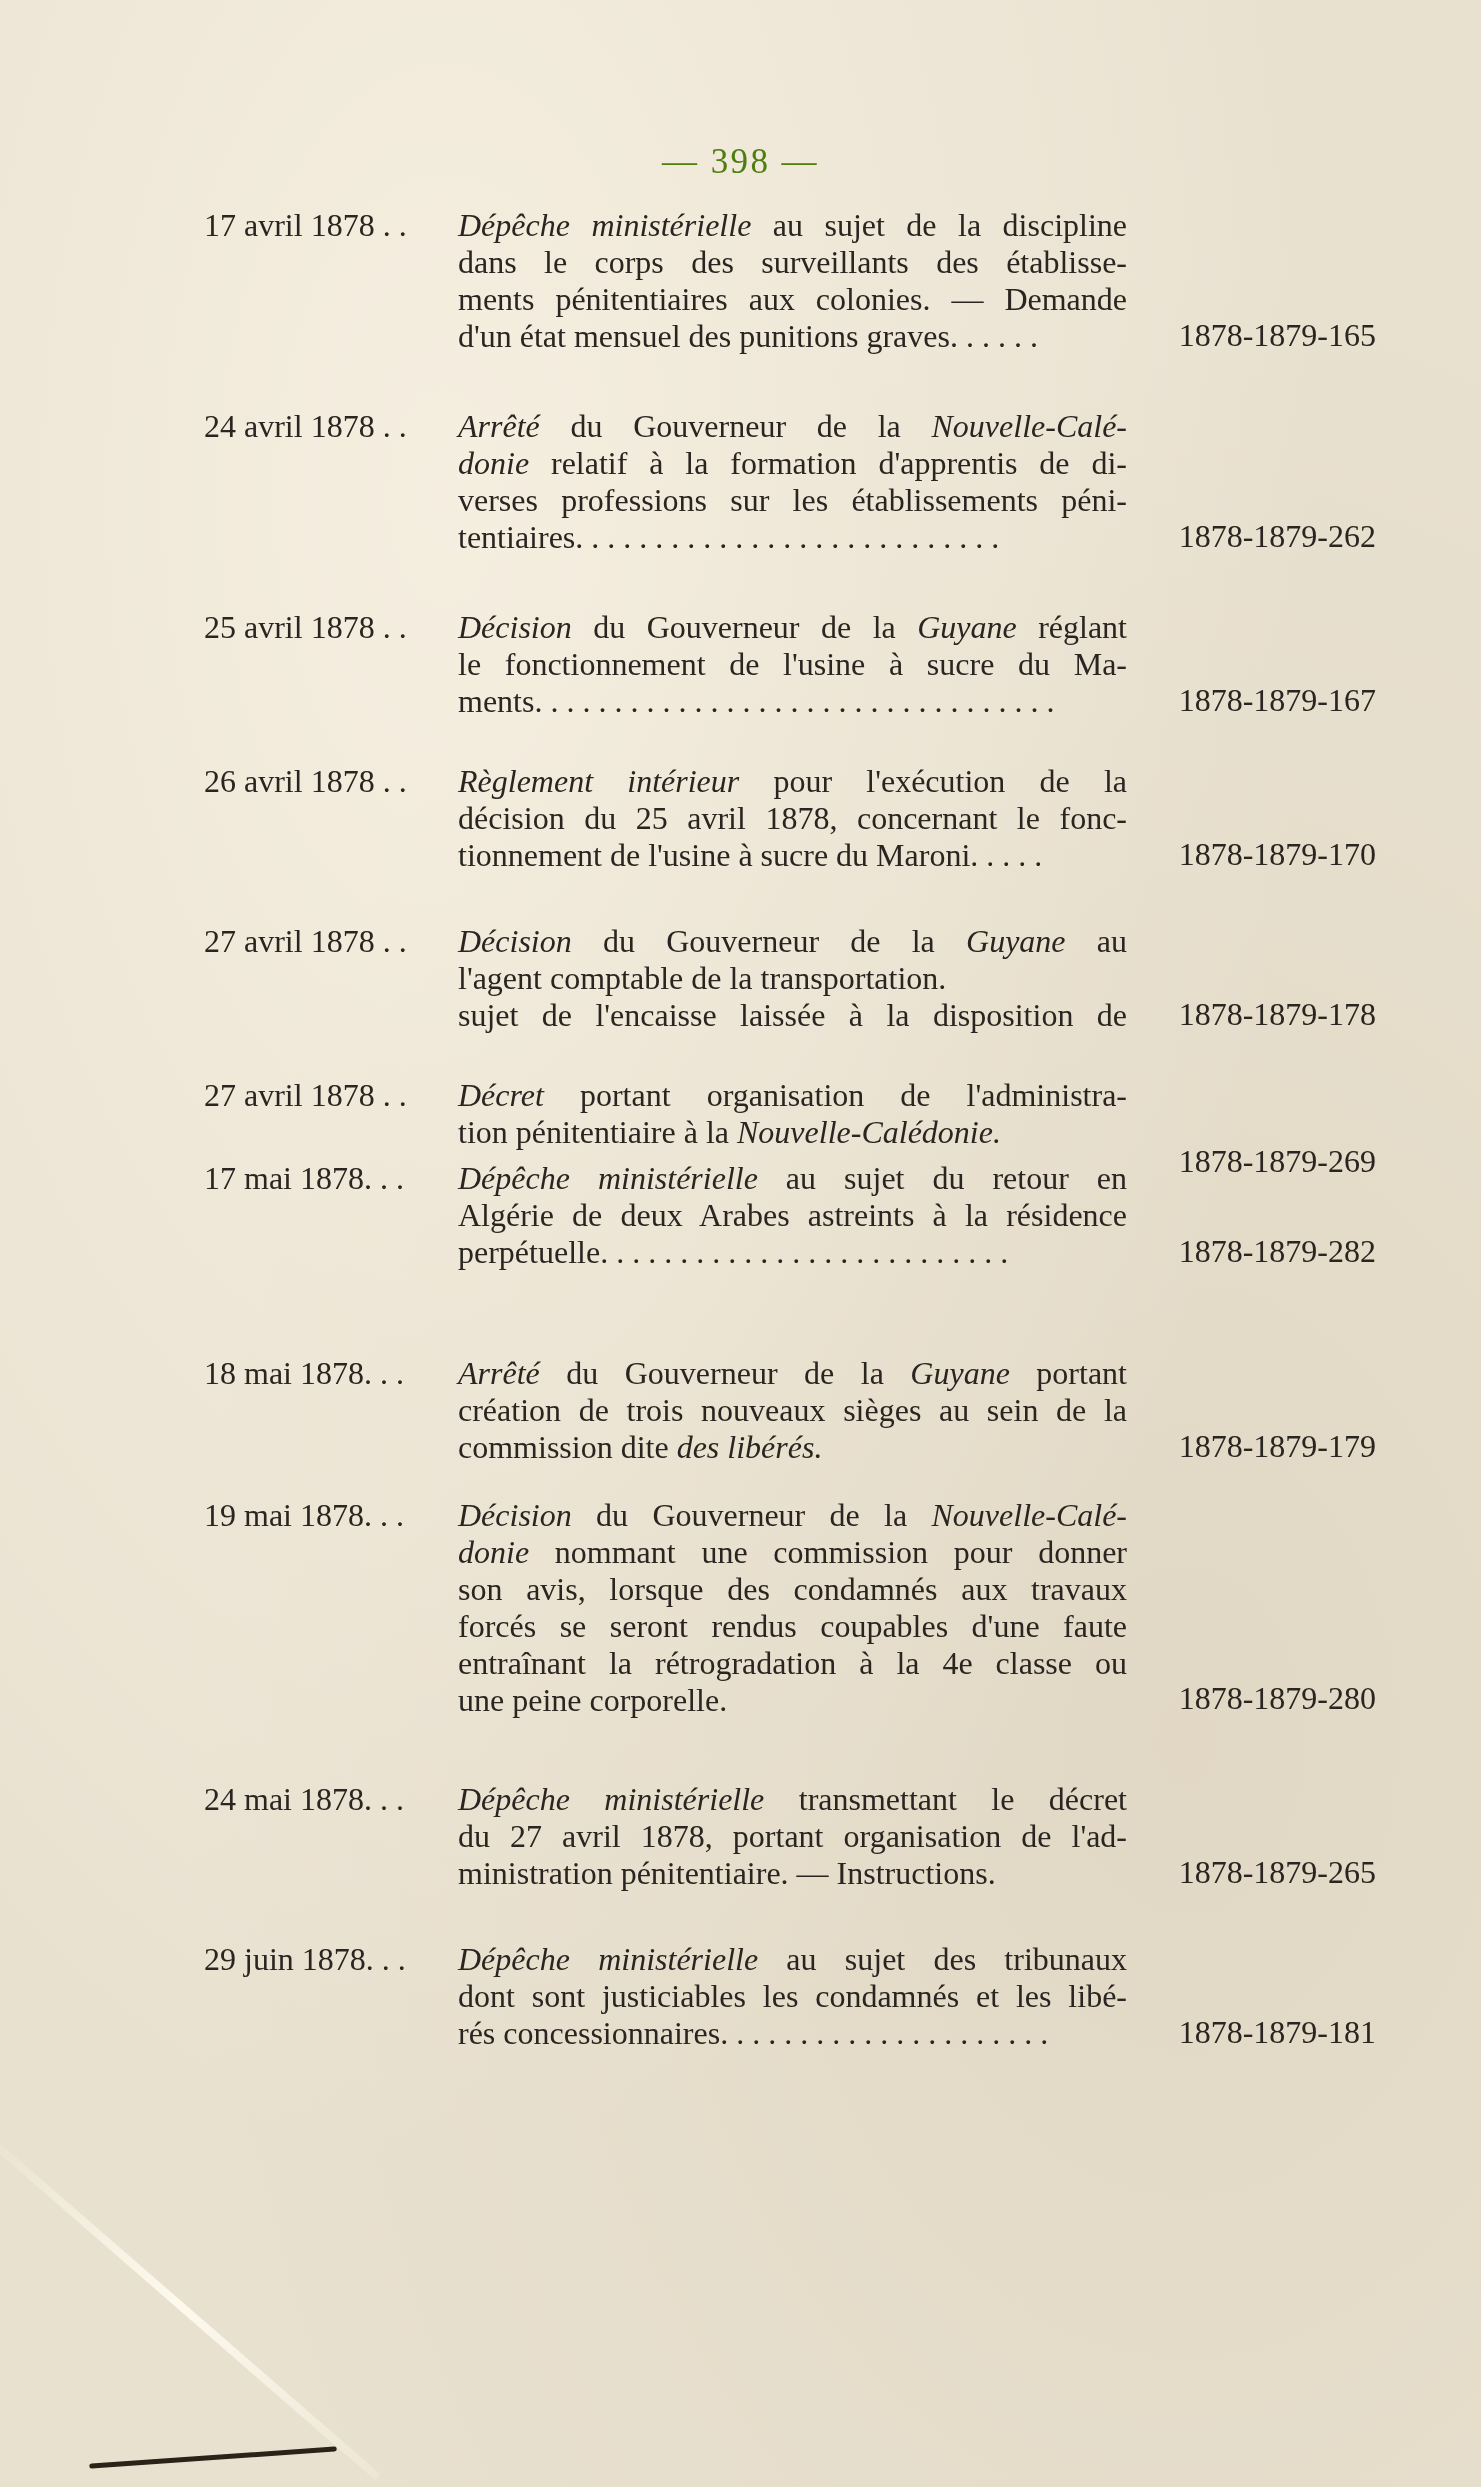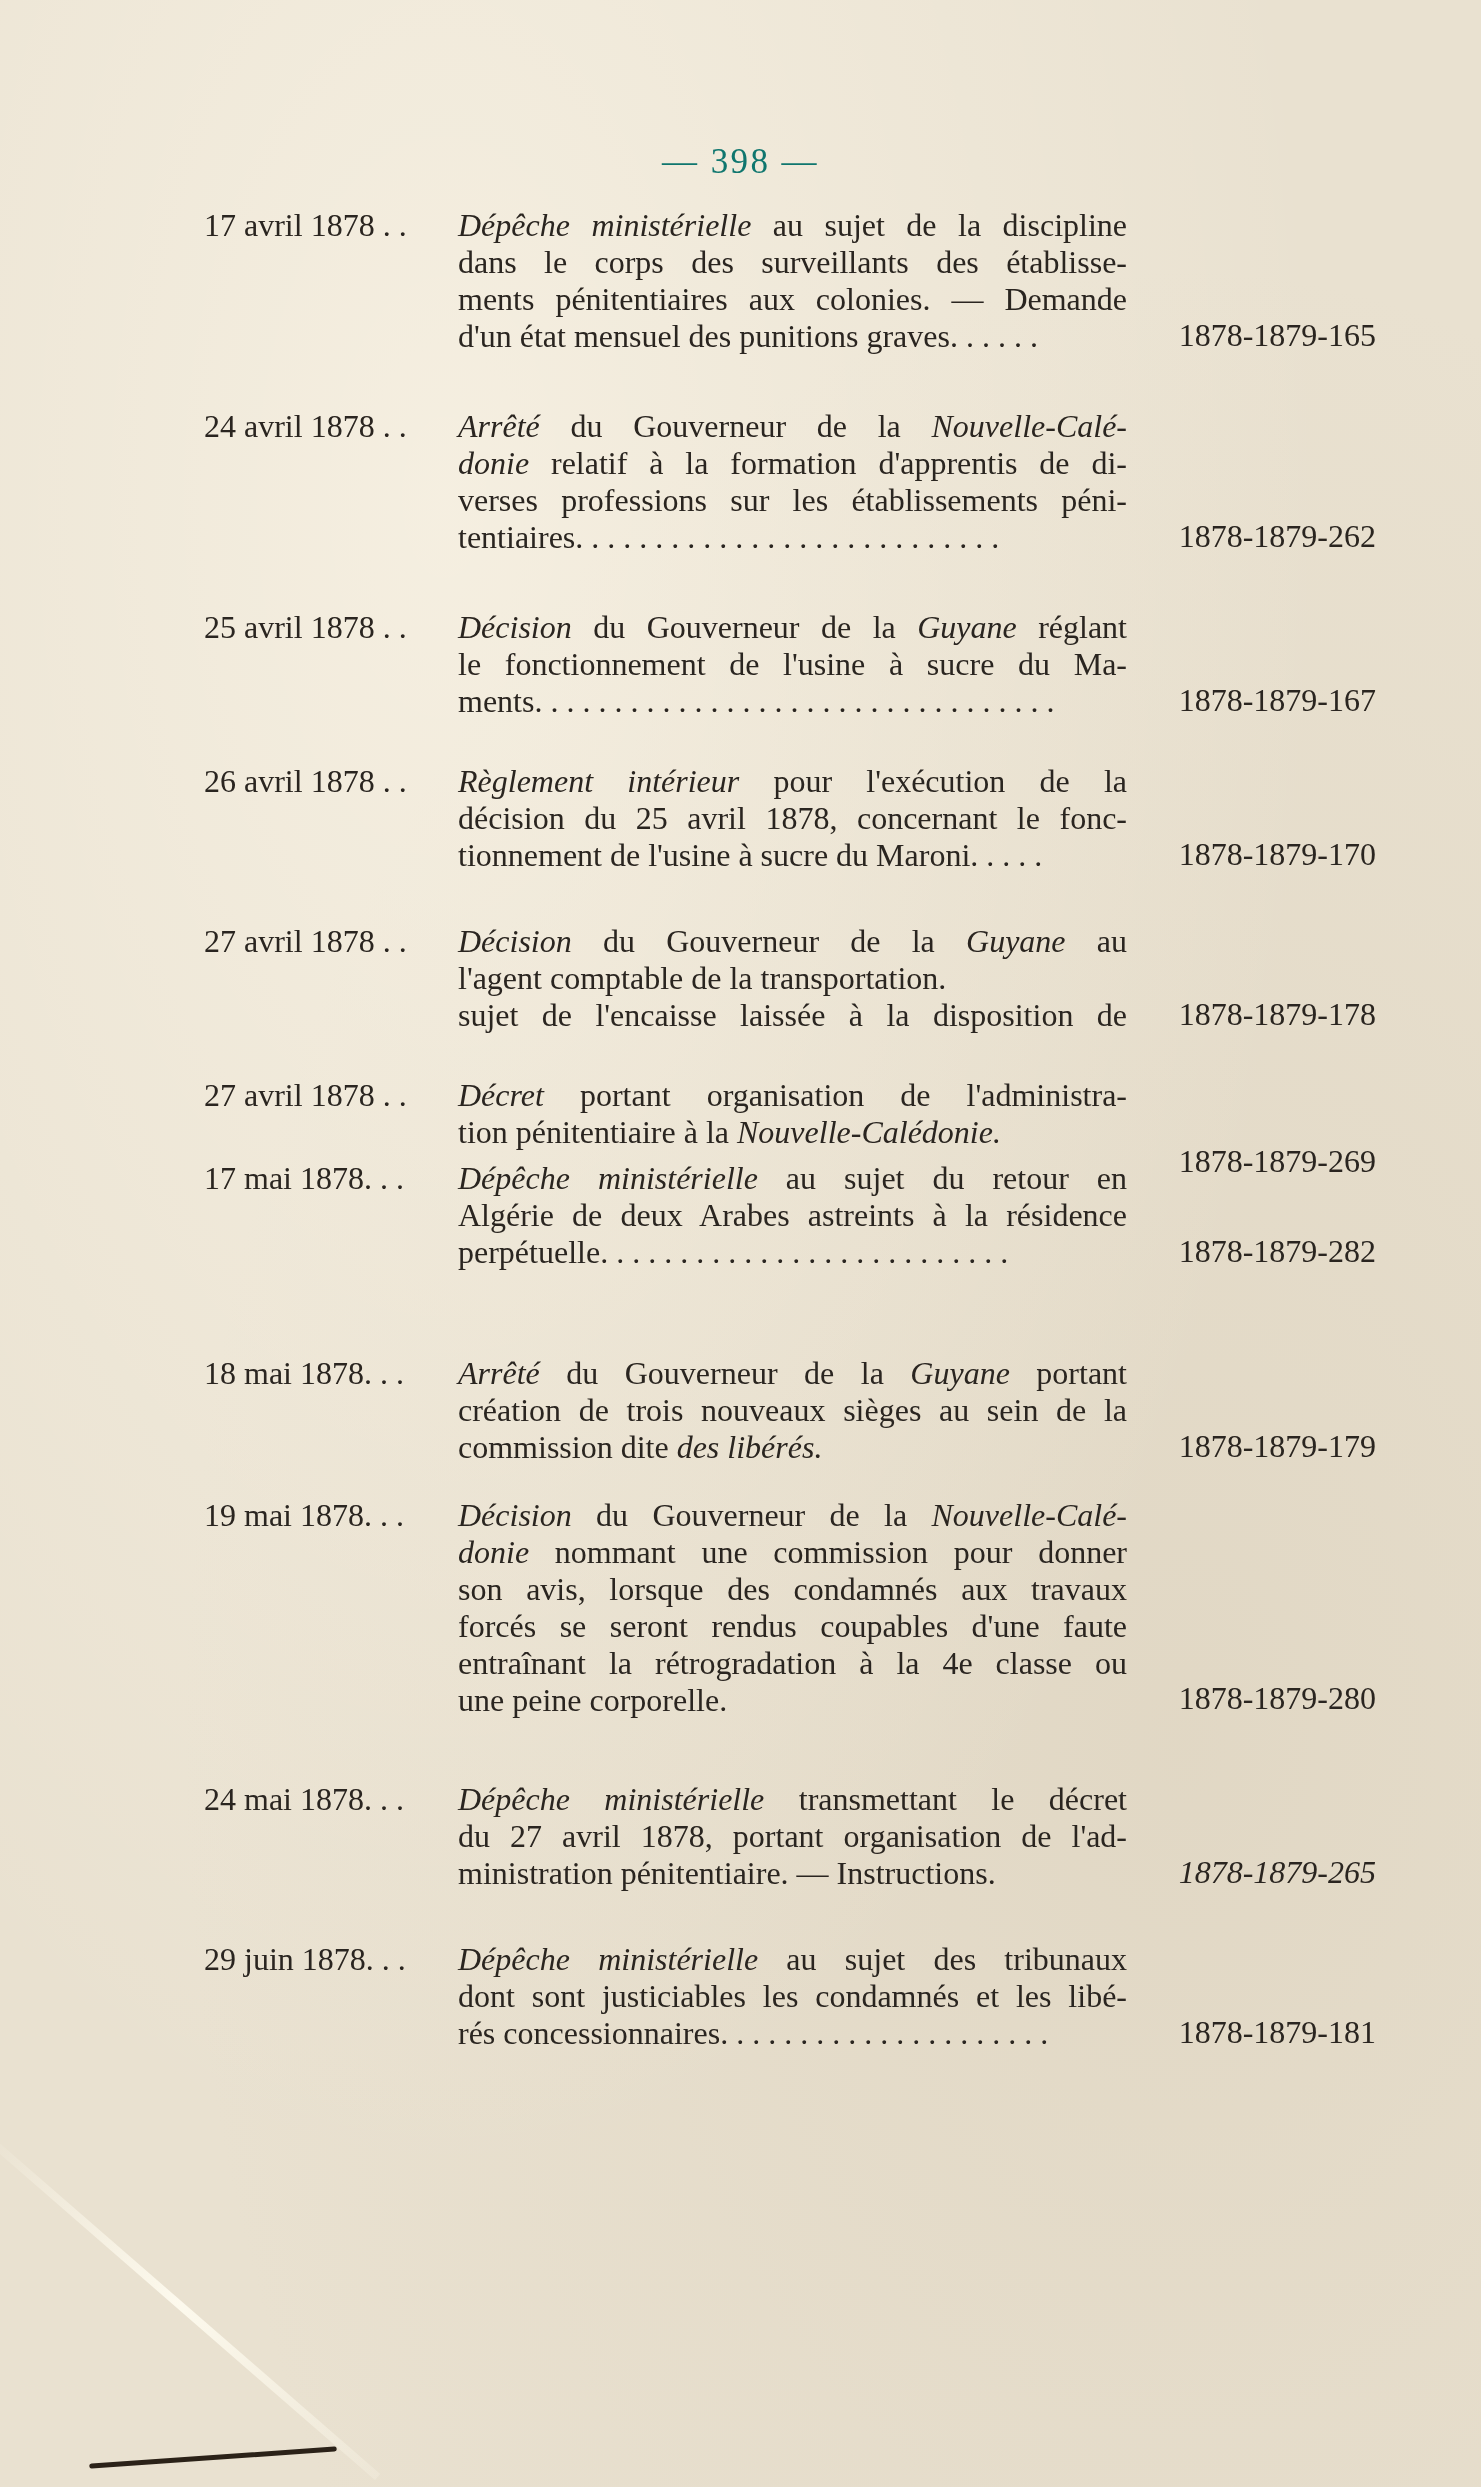--- a/index.html
+++ b/index.html
@@ -8,21 +8,21 @@
     background:#e9e1d0;
     background-image:
       radial-gradient(ellipse at 30% 20%, rgba(255,250,238,0.55), rgba(0,0,0,0) 60%),
       radial-gradient(ellipse at 80% 70%, rgba(210,198,175,0.35), rgba(0,0,0,0) 60%);
     font-family:"Liberation Serif","DejaVu Serif",serif;
     color:#2a2520;
   }
   .page { position:absolute; left:0; top:0; width:1481px; height:2487px; }
   .folio {
     position:absolute; top:142px; left:0; width:1481px; text-align:center;
-    font-size:35px; letter-spacing:2.4px; color:#0f766e;
+    font-size:35px; letter-spacing:2.4px; color:#4d7c0f;
   }
   .entry { position:absolute; left:204px; width:1171px; font-size:32px; line-height:37px; }
   .date { position:absolute; left:0; top:0; width:248px; white-space:nowrap; }
   .text { position:absolute; left:254px; top:0; width:669px; text-align:justify; }
   .text .line { display:block; white-space:nowrap; text-align-last:justify; }
   .text .line.last { text-align-last:left; }
   .ref { position:absolute; left:941px; width:231px; text-align:right; white-space:nowrap; }
   i { font-style:italic; }
   .crease {
     position:absolute; left:-24px; top:2124px; width:532px; height:8.3px;
@@ -127,21 +127,21 @@
         </div>
         <div class="ref" style="top: 183px;">1878-1879-280</div>
       </div>
       <div class="entry" style="top: 1781px;">
         <div class="date">24 mai 1878. . .</div>
         <div class="text">
           <span class="line"><i>Dépêche ministérielle</i><span> transmettant le décret</span></span>
           <span class="line"><span>du 27 avril 1878, portant organisation de l'ad-</span></span>
           <span class="line last"><span>ministration pénitentiaire. — Instructions.</span></span>
         </div>
-        <div class="ref" style="top: 73px; font-style: italic;">1878-1879-265</div>
+        <div class="ref" style="top: 73px;">1878-1879-265</div>
       </div>
       <div class="entry" style="top: 1941px;">
         <div class="date">29 juin 1878. . .</div>
         <div class="text">
           <span class="line"><i>Dépêche ministérielle</i><span> au sujet des tribunaux</span></span>
           <span class="line"><span>dont sont justiciables les condamnés et les libé-</span></span>
           <span class="line last"><span>rés concessionnaires. . . . . . . . . . . . . . . . . . . . .</span></span>
         </div>
         <div class="ref" style="top: 73px;">1878-1879-181</div>
       </div>

